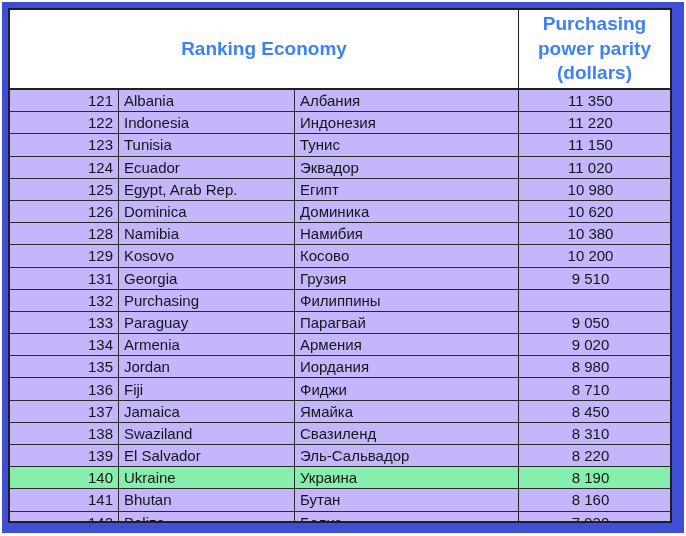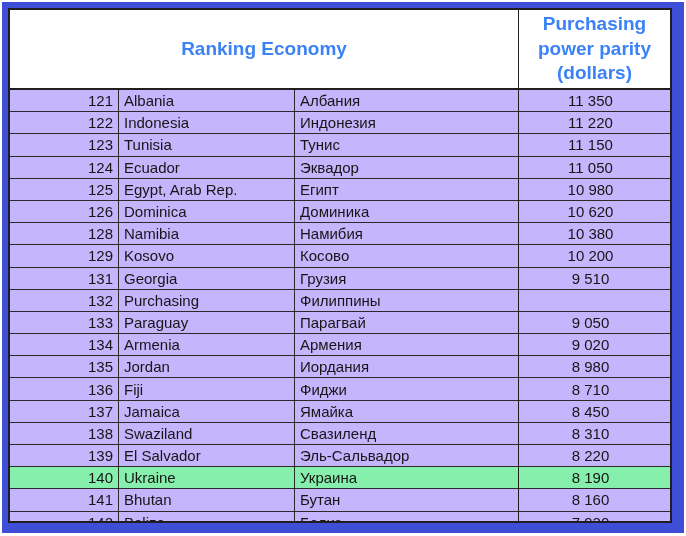--- a/index.html
+++ b/index.html
@@ -109,21 +109,21 @@
     <div class="cell cell-rank">123</div>
     <div class="cell cell-en">Tunisia</div>
     <div class="cell cell-ru">Тунис</div>
     <div class="cell cell-val">11 150</div>
   </div>
 
   <div class="row">
     <div class="cell cell-rank">124</div>
     <div class="cell cell-en">Ecuador</div>
     <div class="cell cell-ru">Эквадор</div>
-    <div class="cell cell-val">11 050</div>
+    <div class="cell cell-val">11 020</div>
   </div>
 
   <div class="row">
     <div class="cell cell-rank">125</div>
     <div class="cell cell-en">Egypt, Arab Rep.</div>
     <div class="cell cell-ru">Египт</div>
     <div class="cell cell-val">10 980</div>
   </div>
 
   <div class="row">

